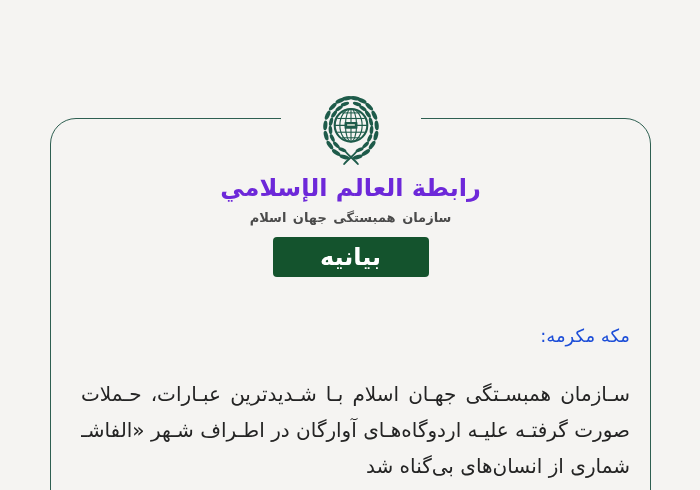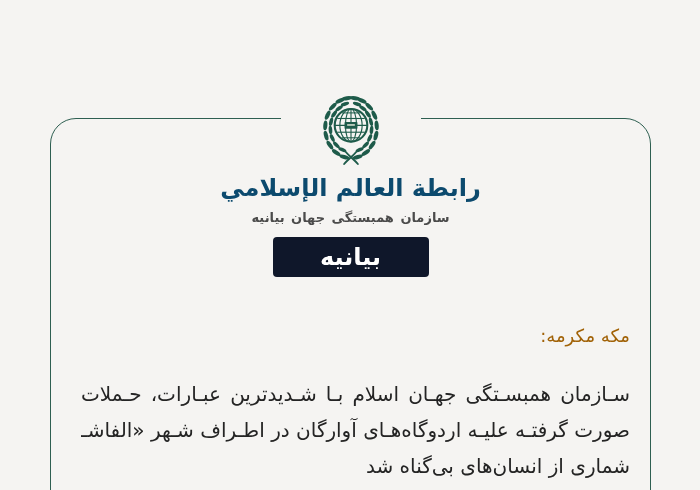--- a/index.html
+++ b/index.html
@@ -29,48 +29,48 @@
     width: 140px;
     display: flex; justify-content: center;
     background: #f5f4f2;
   }
   .card-inner {
     padding-top: 50px;
     display: flex; flex-direction: column; align-items: center;
   }
   .calligraphy {
     font-size: 24px; font-weight: bold;
-    color: #0c4a6e; line-height: 38px;
+    color: #6d28d9; line-height: 38px;
     letter-spacing: -0.5px;
     white-space: nowrap;
   }
   .subtitle {
     margin-top: 3px;
     font-size: 13px; font-weight: bold;
     color: #4b4b4b;
     letter-spacing: 0.3px; word-spacing: 2px;
     white-space: nowrap;
   }
   .banner {
     margin-top: 12px;
     width: 156px; height: 40px;
-    background: #0f172a;
+    background: #14532d;
     border-radius: 4px;
     color: #ffffff;
     display: flex; align-items: center; justify-content: center;
     font-size: 24px; font-weight: bold;
   }
   .doc-body {
     width: 100%;
     padding: 0 20px;
     margin-top: 46px;
   }
   .salutation {
     font-size: 18px;
-    color: #a16207;
+    color: #1d4ed8;
     text-align: right;
     line-height: 26px;
   }
   .paragraph { margin-top: 27px; }
   .pline {
     font-size: 20px;
     color: #242424;
     line-height: 36px;
     text-align: justify;
     text-align-last: justify;
@@ -125,21 +125,21 @@
           <line x1="39.5" y1="25.5" x2="60.5" y2="25.5" stroke-width="1.2"></line>
           <line x1="39.5" y1="54.5" x2="60.5" y2="54.5" stroke-width="1.2"></line>
         </g>
         <rect x="42.5" y="36" width="15" height="8" rx="1" fill="#1e5b4a"></rect>
         <rect x="45.5" y="38.7" width="9" height="1.7" fill="#e4e9da"></rect>
       </svg>
     </div>
 
     <div class="card-inner">
       <div class="calligraphy">رابطة العالم الإسلامي</div>
-      <div class="subtitle">سازمان همبستگی جهان بیانیه</div>
+      <div class="subtitle">سازمان همبستگی جهان اسلام</div>
       <div class="banner">
         <span>بیانیه</span>
       </div>
 
       <div class="doc-body">
         <div class="salutation">مکه مکرمه:</div>
         <div class="paragraph">
           <div class="pline">سـازمان همبسـتگی جهـان اسلام بـا شـدیدترین عبـارات، حـملات</div>
           <div class="pline">صورت گرفتـه علیـه اردوگاه‌هـای آوارگان در اطـراف شـهر «الفاشـر» در</div>
           <div class="pline last">شماری از انسان‌های بی‌گناه شد</div>

